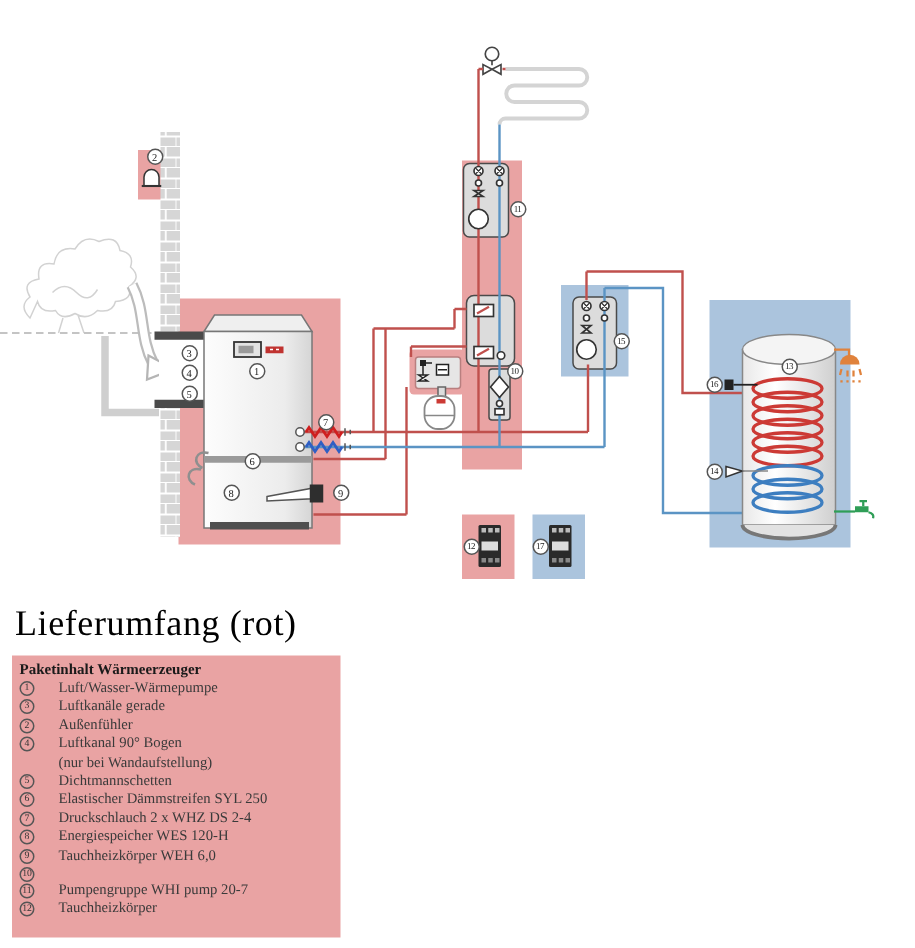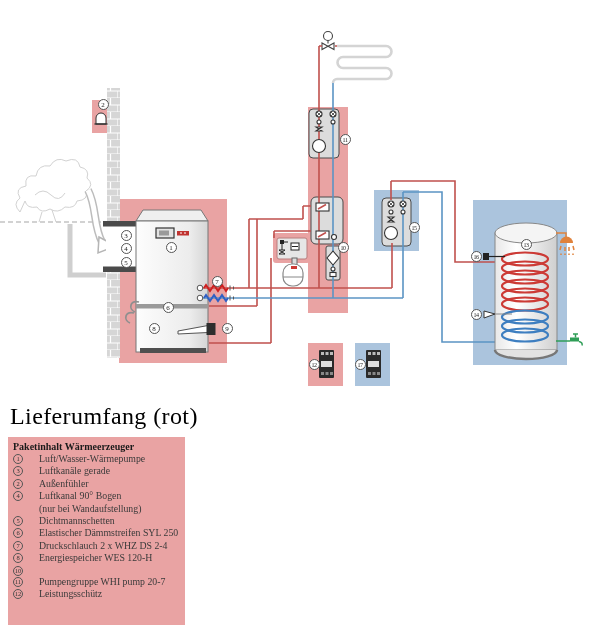--- a/index.html
+++ b/index.html
@@ -19,21 +19,21 @@
   .coil-r{stroke:var(--coil-red);stroke-width:2.2;fill:none}
   .coil-b{stroke:var(--coil-blue);stroke-width:2.2;fill:none}
   .hot{stroke:var(--hot);fill:none;stroke-width:1.5}
   .cold{stroke:var(--cold);fill:none;stroke-width:1.5}
   .callout{position:absolute;width:11px;height:11px;border:1px solid #555;border-radius:50%;
            background:#fff;color:#222;font-size:7px;line-height:10px;text-align:center;
            box-sizing:border-box;z-index:5;}
   .callout.two{font-size:6px;letter-spacing:-.4px;}
   .legend-title{position:absolute;left:10px;top:403px;font-size:24px;color:#000;
                 letter-spacing:.4px;}
-  .legend-box{position:absolute;left:8px;top:437px;width:177px;height:188px;
+  .legend-box{position:absolute;left:8px;top:437px;width:219px;height:188px;
               background:var(--pkg);box-sizing:border-box;padding:4px 5px;}
   .legend-header{font-size:10px;font-weight:bold;color:#1a1a1a;margin-bottom:1px;}
   .legend-item{display:flex;gap:16px;color:#3a3a3a;font-size:9.8px;line-height:12.4px;}
   .legend-marker{flex:0 0 auto;width:10px;height:10px;margin-top:1px;border:1px solid #555;
                  border-radius:50%;font-size:6.5px;line-height:8.5px;text-align:center;
                  box-sizing:border-box;color:#333;}
   .legend-text div{white-space:nowrap;}
 </style>
 </head>
 <body>
@@ -321,30 +321,36 @@
             <div>Druckschlauch 2 x WHZ DS 2-4</div>
           </span>
         </div>
         <div class="legend-item">
           <span class="legend-marker">8</span>
           <span class="legend-text">
             <div>Energiespeicher WES 120-H</div>
           </span>
         </div>
         <div class="legend-item">
+          <span class="legend-marker">9</span>
+          <span class="legend-text">
+            <div>Tauchheizkörper WEH 6,0</div>
+          </span>
+        </div>
+        <div class="legend-item">
           <span class="legend-marker">10</span>
         </div>
         <div class="legend-item">
           <span class="legend-marker">11</span>
           <span class="legend-text">
             <div>Pumpengruppe WHI pump 20-7</div>
           </span>
         </div>
         <div class="legend-item">
           <span class="legend-marker">12</span>
           <span class="legend-text">
-            <div>Leistungsschütz</div>
+            <div>Tauchheizkörper</div>
           </span>
         </div>
       </div>
 </div>
 
 </div>
 
 </body></html>

